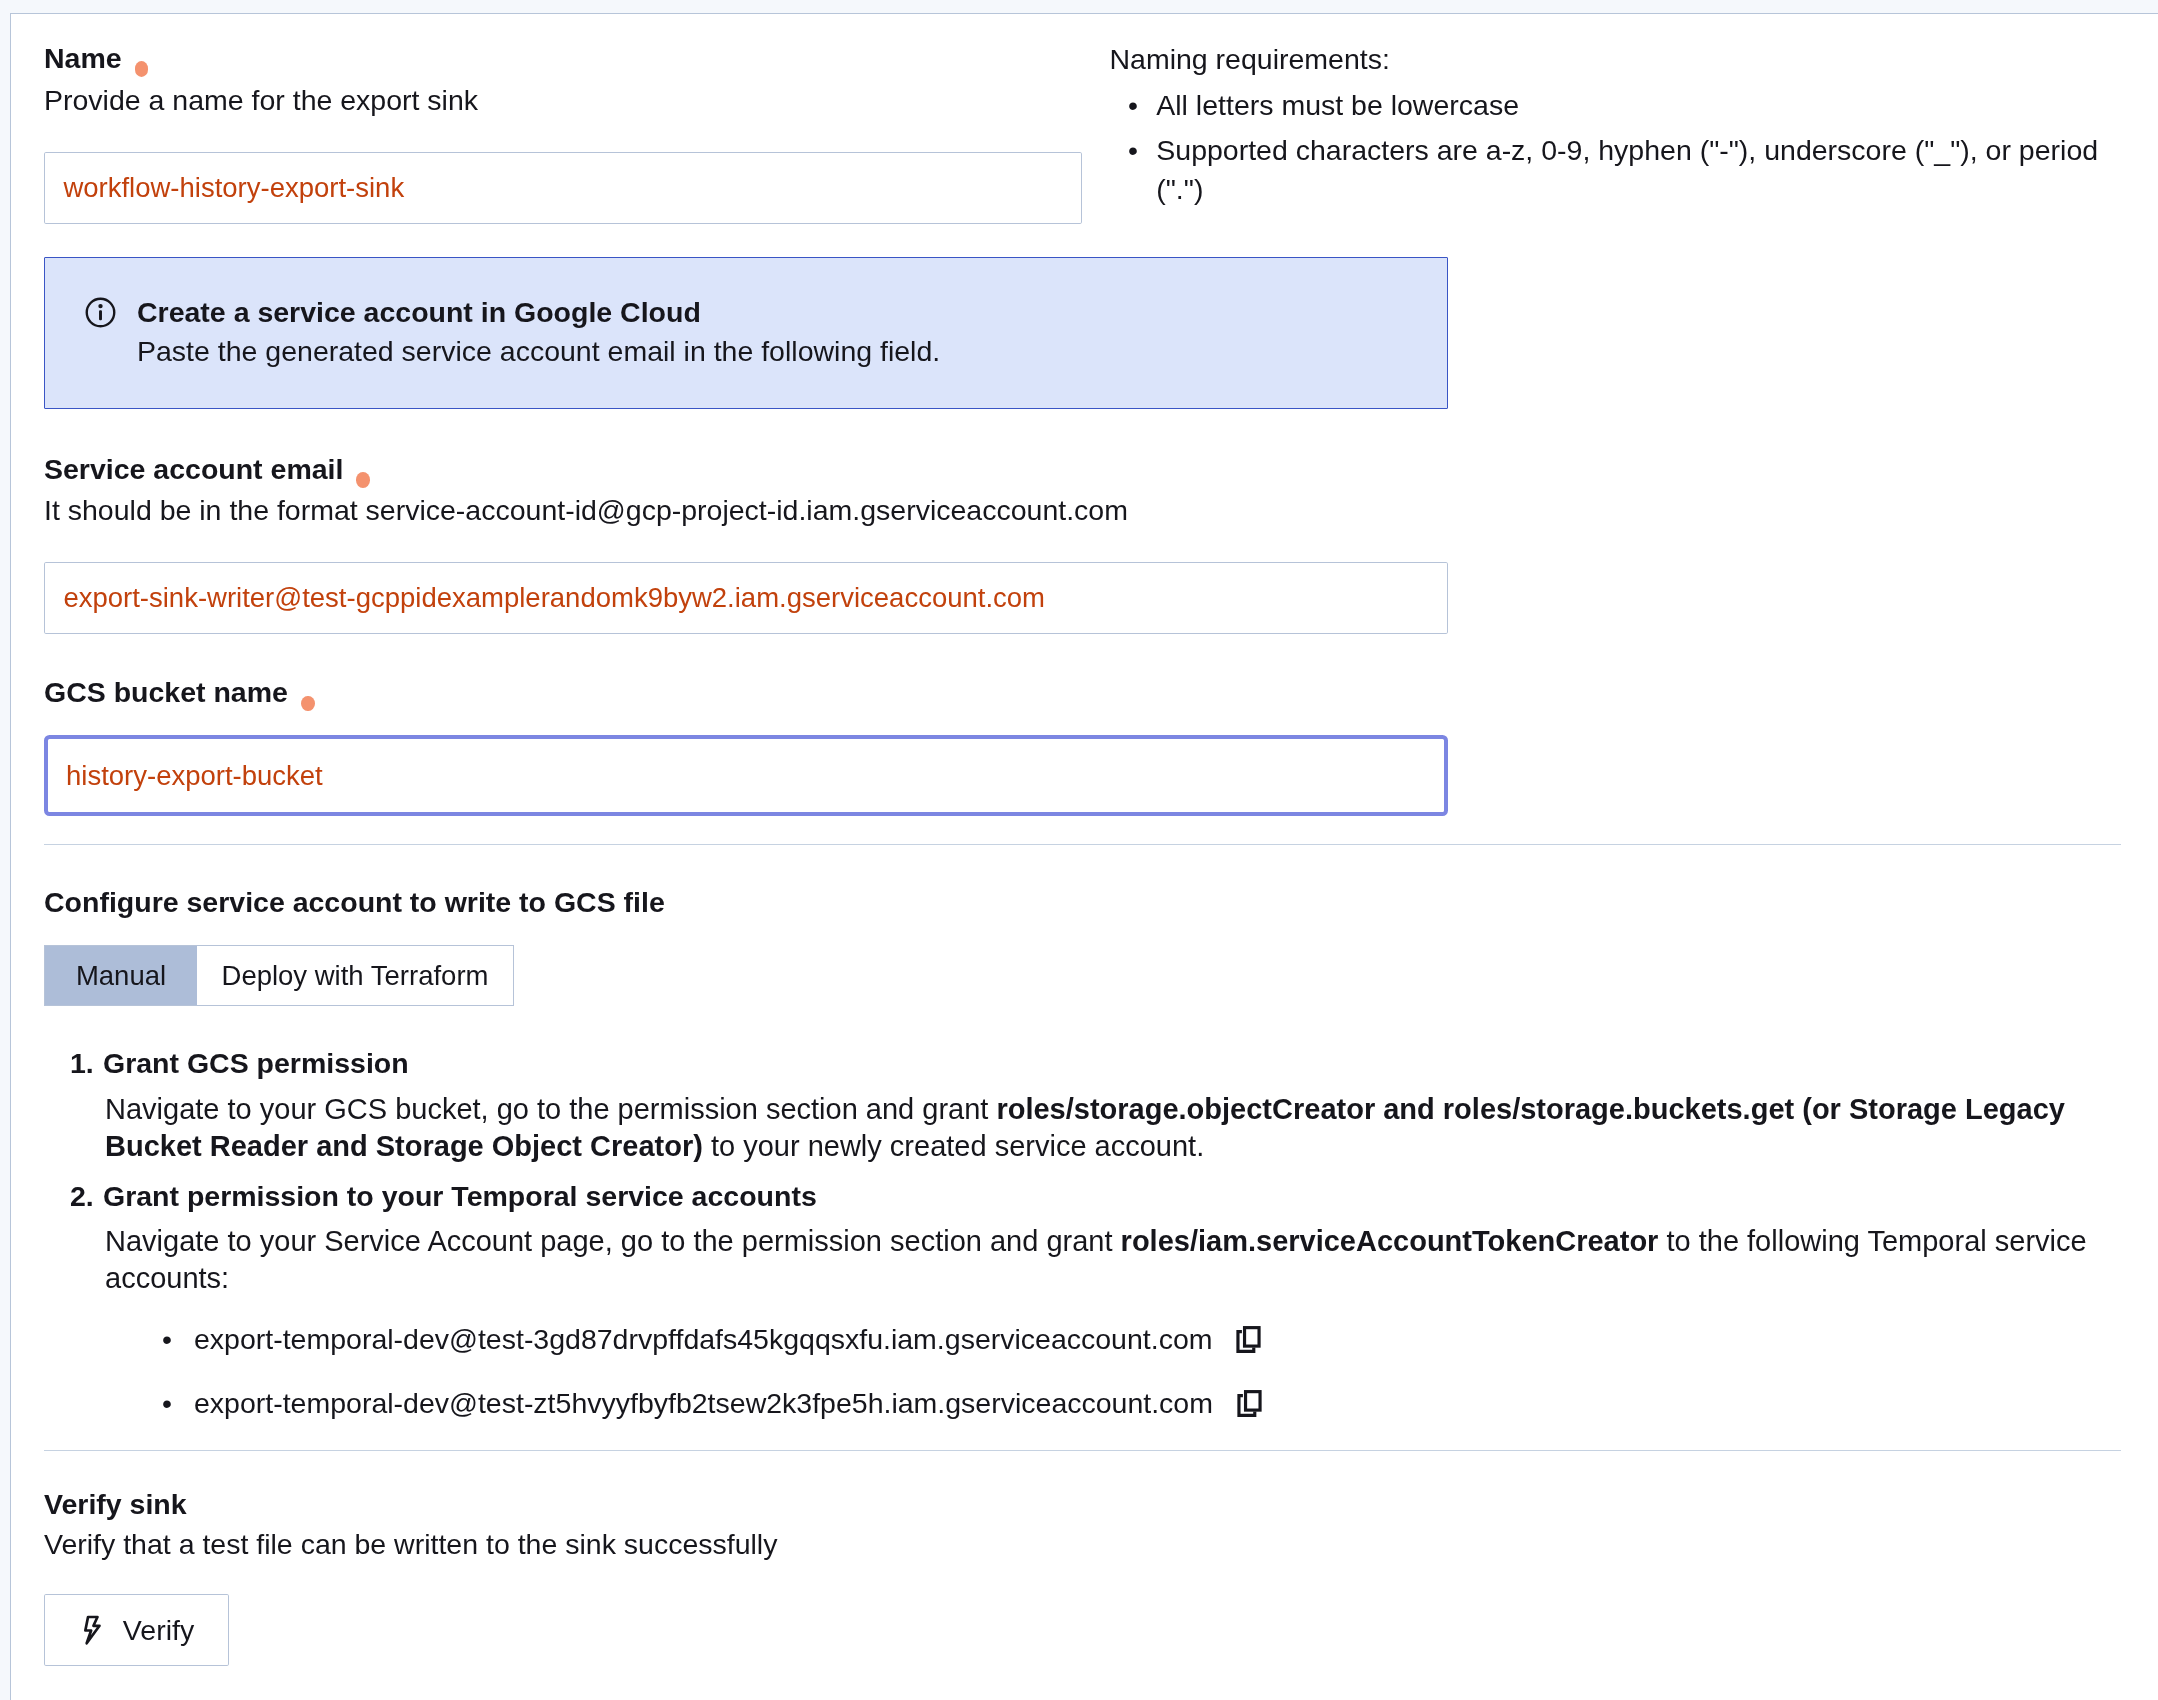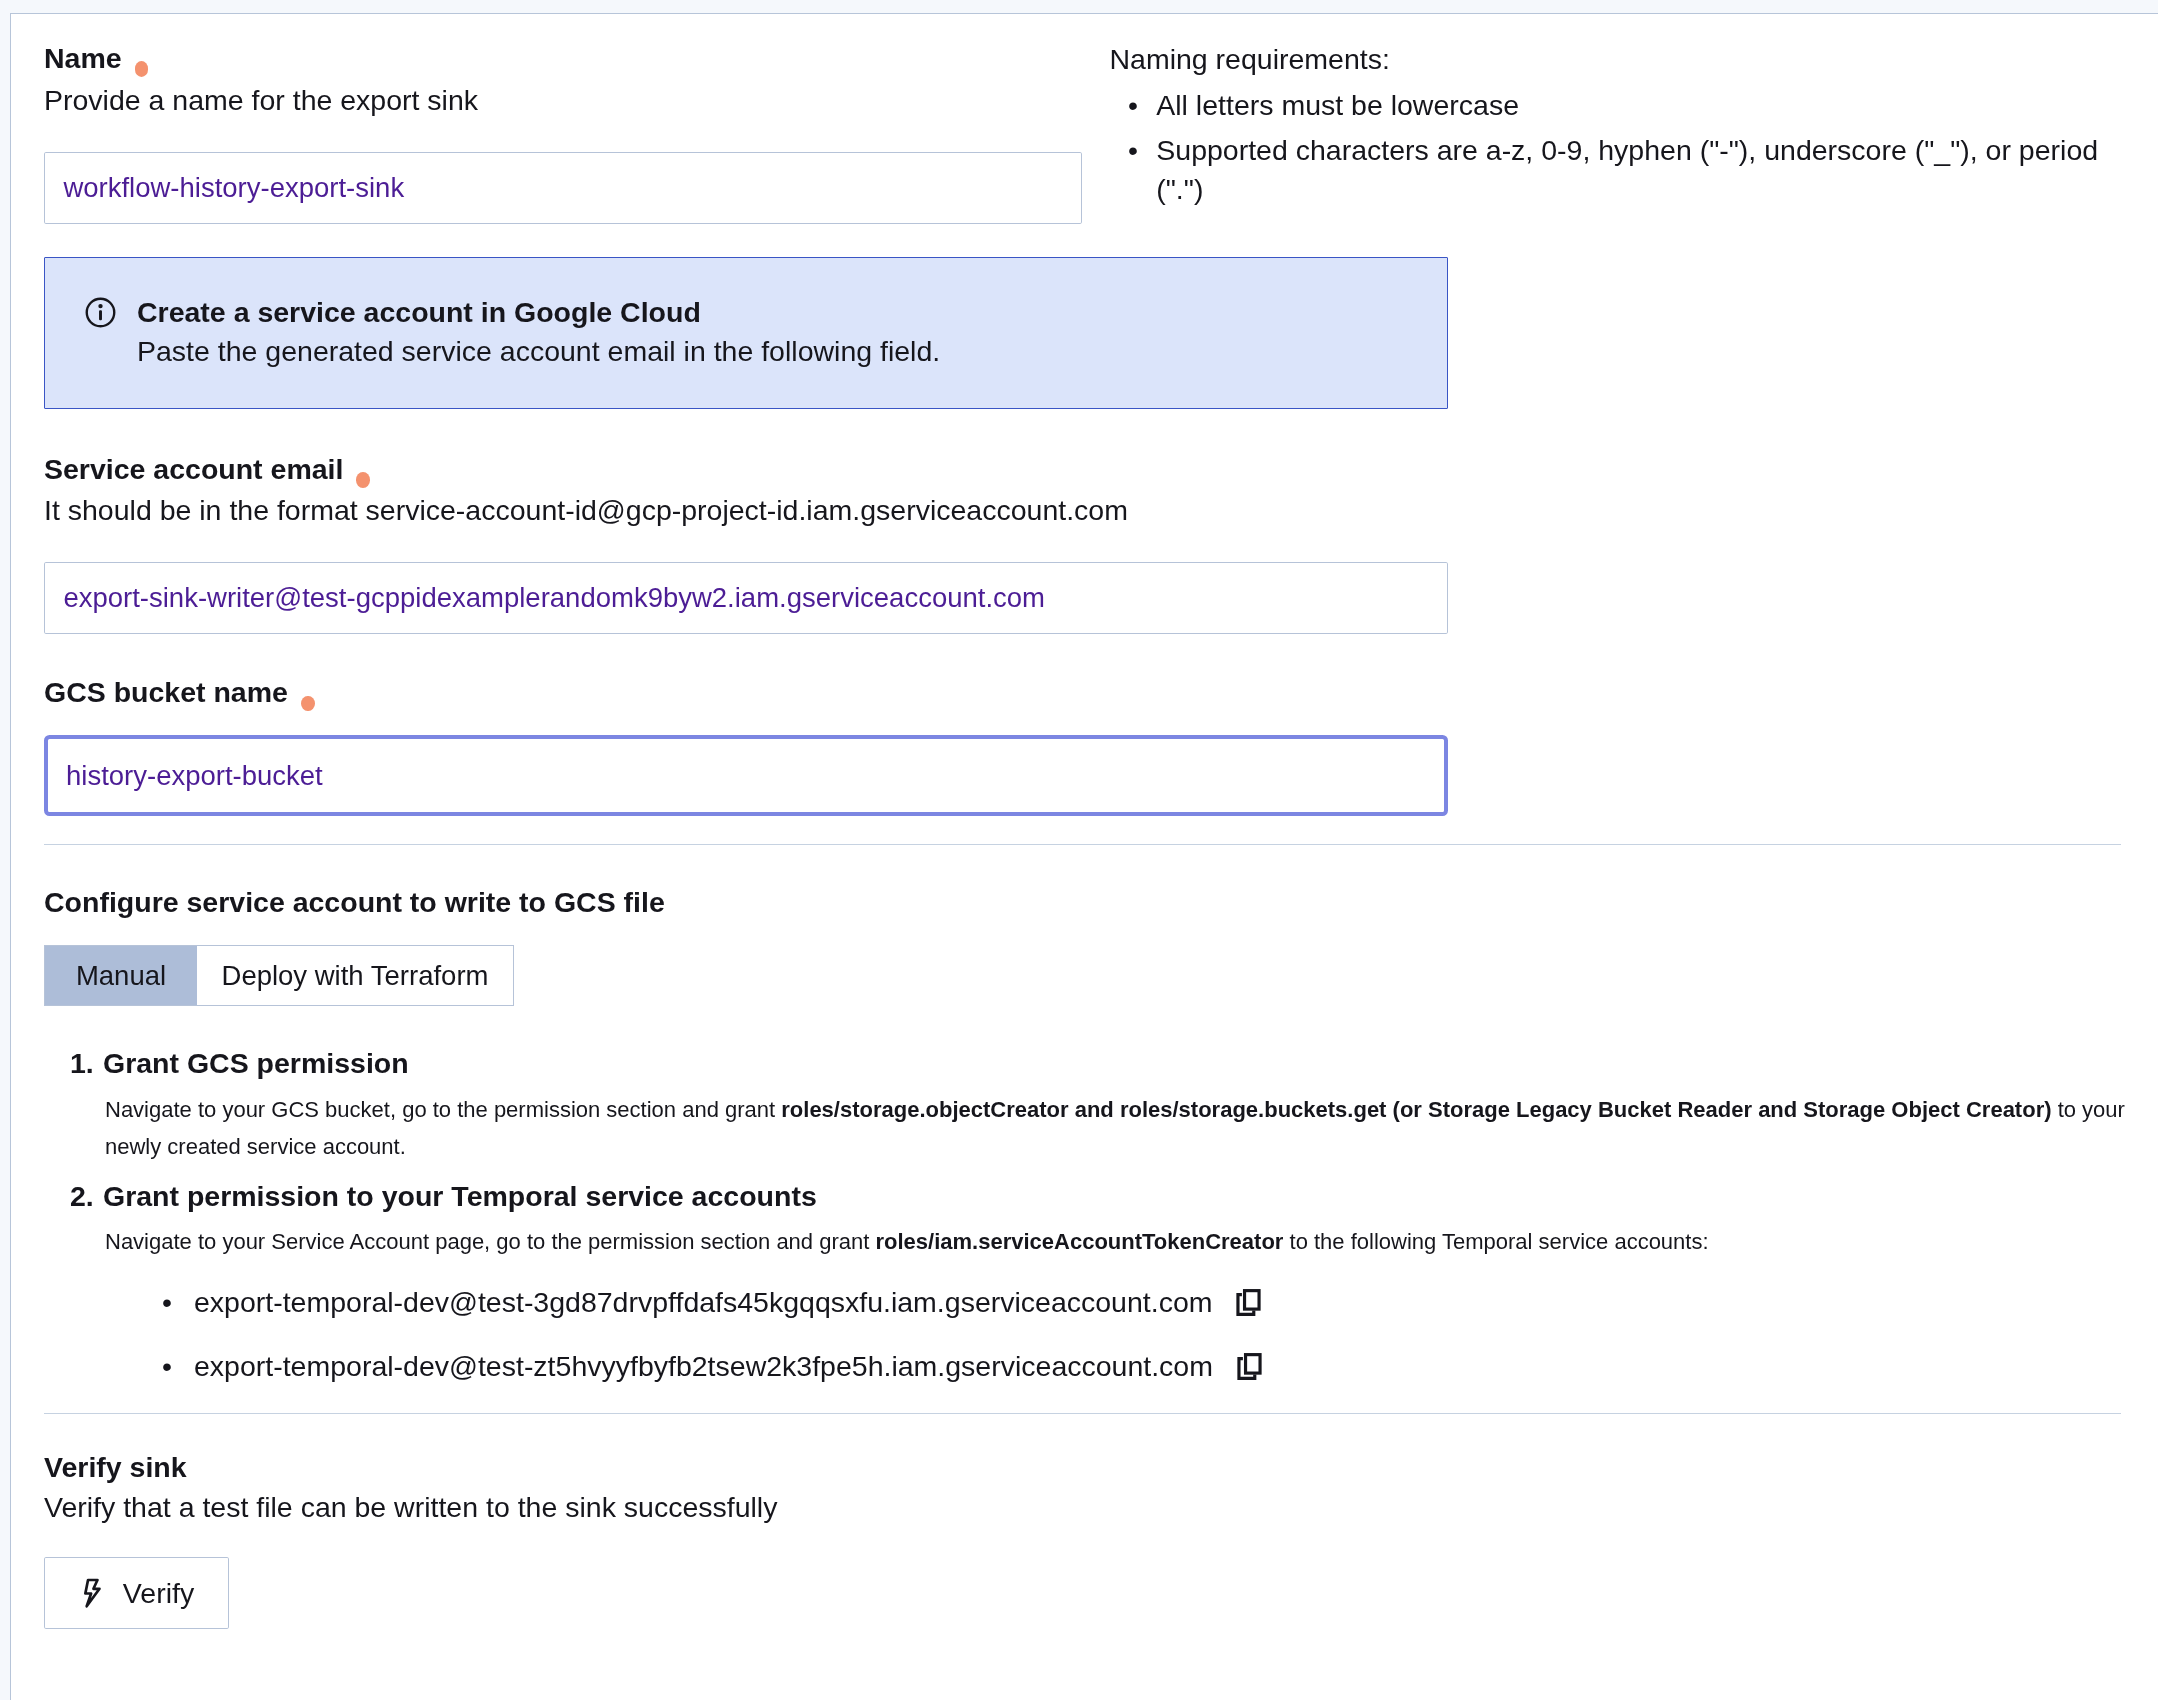--- a/index.html
+++ b/index.html
@@ -33,21 +33,21 @@
   }
   .field-desc { font-size: 28.5px; line-height: 37px; margin-top: 4.6px; }
 
   input.text-input {
     display: block;
     height: 72px; width: 100%;
     margin-top: 33px;
     border: 1.8px solid #b6c3d8; border-radius: 1.8px;
     padding: 0 18.4px;
     font-family: "Liberation Sans", sans-serif;
-    font-size: 27.5px; color: #4c1d95;
+    font-size: 27.5px; color: #c2410c;
     background: #fff;
     outline: none;
   }
   input.wide { width: 1404px; }
   input.focused {
     border: 4.6px solid #7c86e2; border-radius: 5.5px;
     height: 81px; margin-top: 24px; padding-left: 18px;
   }
 
   .info-banner {
@@ -80,21 +80,21 @@
   }
   .tab.selected { background: #adbdd8; }
   .tab-manual { width: 152px; }
   .tab-terraform { width: 316px; }
 
   .steps { margin-top: 39px; padding-left: 26px; }
   .step-title { font-size: 28.5px; font-weight: bold; line-height: 37px; display: flex; }
   .step-num { flex: none; }
   .step-title-text { margin-left: 9.2px; }
   .step-body {
-    font-size: 22px; line-height: 37px;
+    font-size: 29px; line-height: 37px;
     margin: 8.3px 0 13px 35px;
     max-width: 2029px;
   }
   .step-body b { font-weight: bold; }
 
   .sa-list { margin: 24px 0 0 92px; }
   .sa-item { display: flex; align-items: center; margin-bottom: 27px; }
   .sa-item::before {
     content: "•"; font-size: 28.5px; margin-right: 22px; flex: none;
   }

